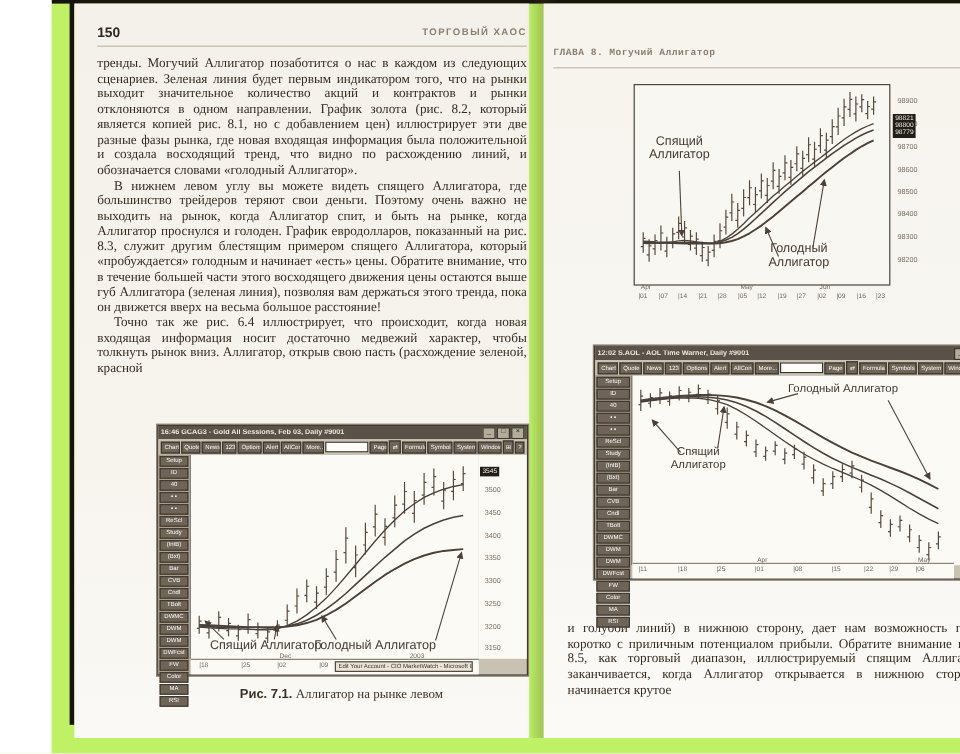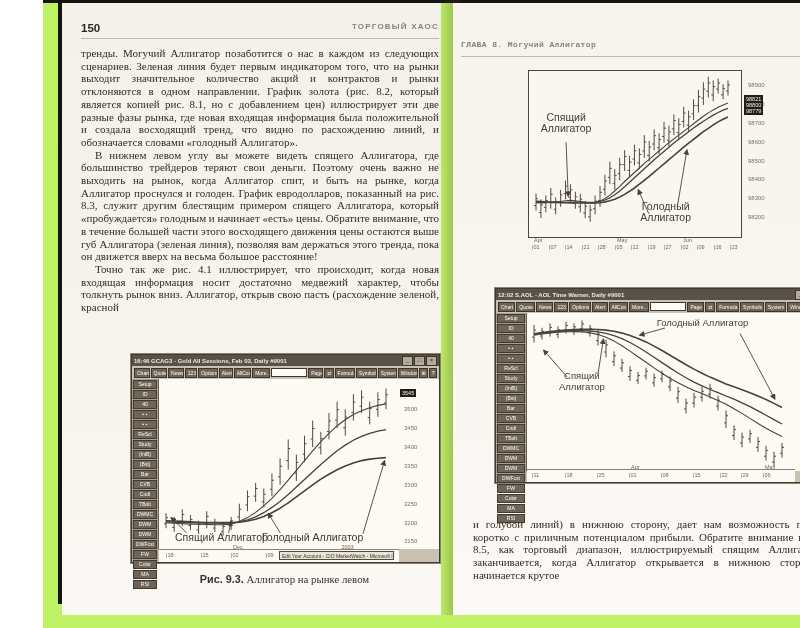--- a/index.html
+++ b/index.html
@@ -79,21 +79,21 @@
 
   <div class="page page-left">
     <div class="pg-head" style="left:19px;top:19px;width:358px;">
       <span class="pgnum" style="float:left;">150</span>
       <span class="runhead" style="float:right;">ТОРГОВЫЙ ХАОС</span>
     </div>
     <div class="rule" style="left:19px;top:35px;width:358px;"></div>
     <div class="bodytext" style="left:19px;top:44px;width:358px;">
       <p class="noindent">тренды. Могучий Аллигатор позаботится о нас в каждом из следующих сценариев. Зеленая линия будет первым индикатором того, что на рынки выходит значительное количество акций и контрактов и рынки отклоняются в одном направлении. График золота (рис. 8.2, который является копией рис. 8.1, но с добавлением цен) иллюстрирует эти две разные фазы рынка, где новая входящая информация была положительной и создала восходящий тренд, что видно по расхождению линий, и обозначается словами «голодный Аллигатор».</p>
       <p>В нижнем левом углу вы можете видеть спящего Аллигатора, где большинство трейдеров теряют свои деньги. Поэтому очень важно не выходить на рынок, когда Аллигатор спит, и быть на рынке, когда Аллигатор проснулся и голоден. График евродолларов, показанный на рис. 8.3, служит другим блестящим примером спящего Аллигатора, который «пробуждается» голодным и начинает «есть» цены. Обратите внимание, что в течение большей части этого восходящего движения цены остаются выше губ Аллигатора (зеленая линия), позволяя вам держаться этого тренда, пока он движется вверх на весьма большое расстояние!</p>
-      <p>Точно так же рис. 4.1 иллюстрирует, что происходит, когда новая входящая информация носит достаточно медвежий характер, чтобы толкнуть рынок вниз. Аллигатор, открыв свою пасть (расхождение зеленой, красной</p>
+      <p>Точно так же рис. 6.4 иллюстрирует, что происходит, когда новая входящая информация носит достаточно медвежий характер, чтобы толкнуть рынок вниз. Аллигатор, открыв свою пасть (расхождение зеленой, красной</p>
     </div>
   </div>
 
   <div class="cqg" style="left:88px;top:354px;width:307px;height:207px;">
     <div class="cqg-title">
       <span class="cqg-title-text">16:46  GCAG3 - Gold All Sessions, Feb 03, Daily  #9001</span>
       <span class="winbtns">
           <span class="winbtn">_</span>
           <span class="winbtn">□</span>
           <span class="winbtn">×</span>
@@ -262,21 +262,21 @@
       <span class="yearlbl" style="left:76%;">2003</span>
       <div class="taskbar" style="left:50%;width:48%;">Edit Your Account - CIO MarketWatch - Microsoft Internet Explorer</div>
     <span class="xtick" style="left: 7px;">|18</span>
         <span class="xtick" style="left: 42px;">|25</span>
         <span class="xtick" style="left: 72px;">|02</span>
         <span class="xmonth" style="left: 74px;">Dec</span>
         <span class="xtick" style="left: 107px;">|09</span>
       </div>
   </div>
   <div class="caption" style="left:88px;top:573px;width:307px;">
-    <b>Рис. 9.3.</b>
+    <b>Рис. 7.1.</b>
     <span>Аллигатор на рынке левом</span>
   </div>
 
   <div class="gutter"></div>
 
   <div class="page page-right">
     <div class="pg-head" style="left:8px;top:37px;width:360px;font-family:Liberation Mono, monospace;">
       <span class="runhead" style="float:left;letter-spacing:0.4px;">ГЛАВА 8. Могучий Аллигатор</span>
       <span class="pgnum" style="float:right;">224</span>
     </div>

